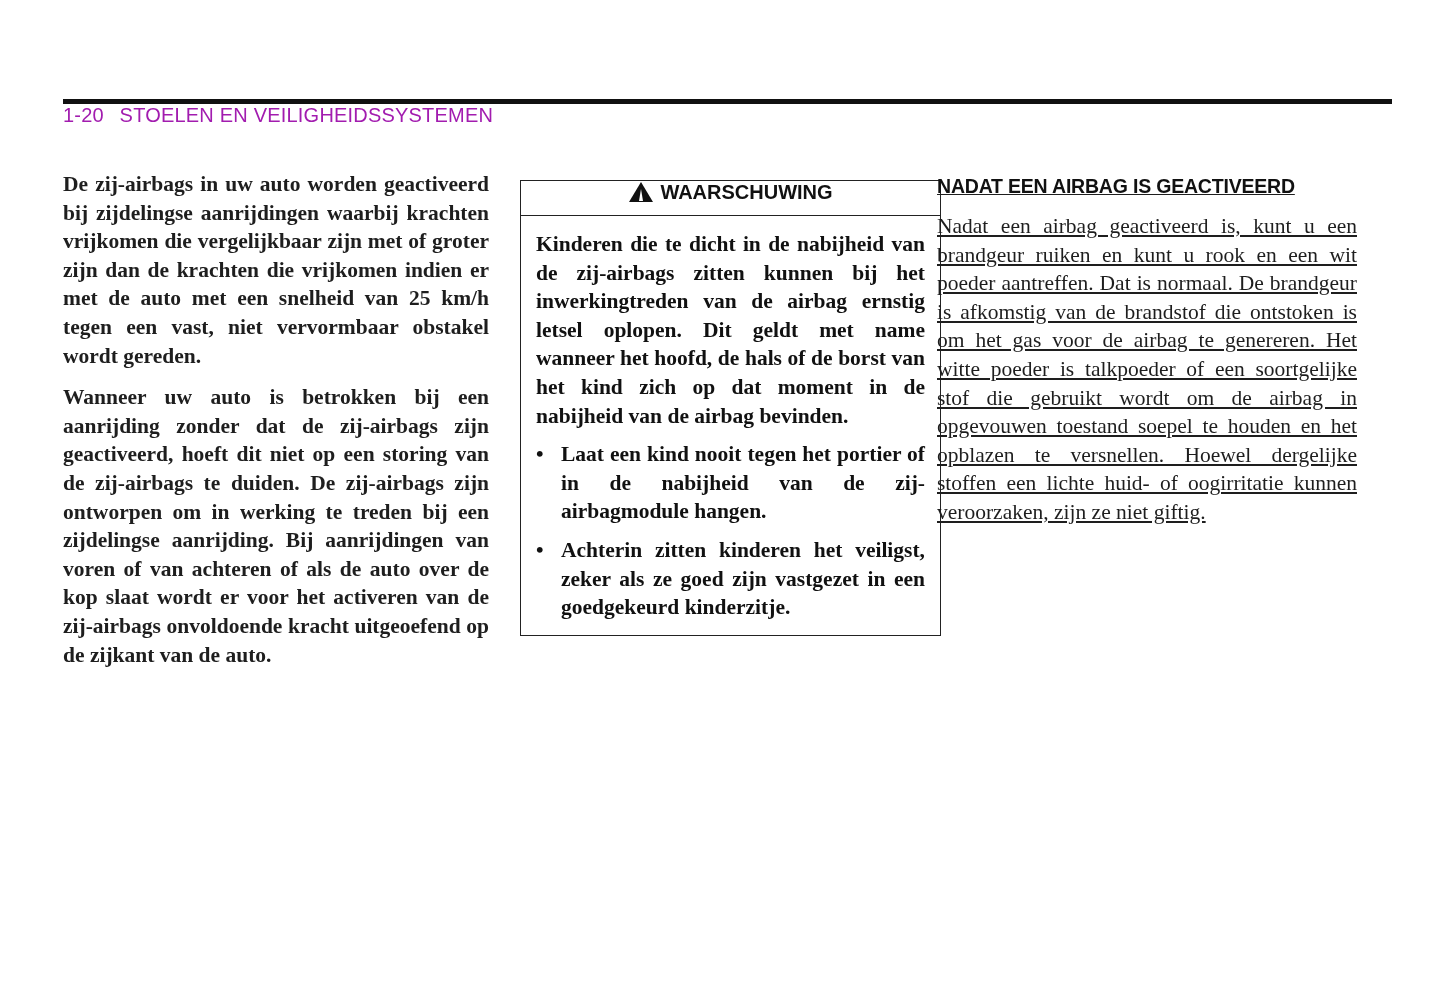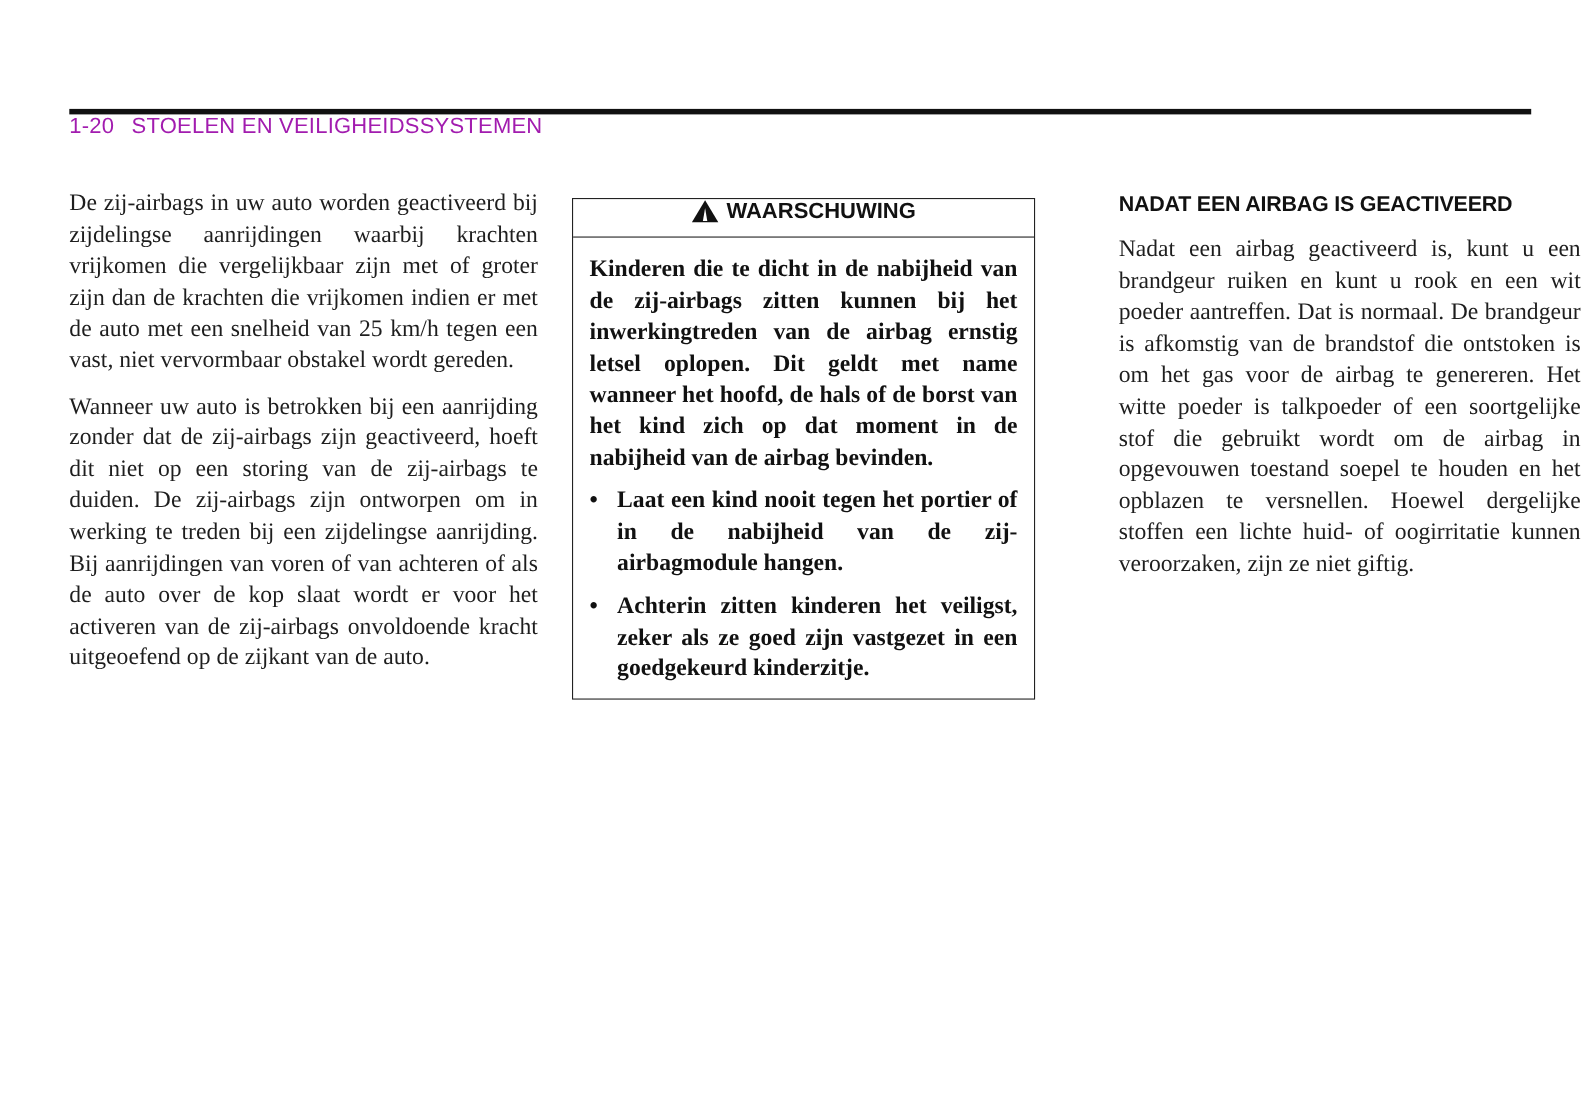--- a/index.html
+++ b/index.html
@@ -2,22 +2,22 @@
 <html><head>
 <meta charset="utf-8">
 <style>
   html, body { margin: 0; padding: 0; background: #ffffff; }
   body { width: 1445px; height: 1000px; position: relative; overflow: hidden; color: #1a1a1a; }
   .header { position: absolute; left: 63px; top: 64px; font-family: "Liberation Sans", sans-serif; font-size: 20px; letter-spacing: 0.2px; color: #a21caf; margin-top: 40px; }
   .header .pagenum { margin-right: 10px; }
   .rule { position: absolute; left: 63px; top: 99px; width: 1329px; height: 5px; background: #111; }
   .col { position: absolute; top: 170px; font-family: "Liberation Serif", serif; font-size: 21.5px; line-height: 28.6px; color: #1e1e1e; text-align: justify; }
   .col p { margin: 0 0 13px 0; }
-  .col1 { left: 63px; width: 426px; }
-  .col3 { left: 1017px; width: 420px; top: 172px; }
+  .col1 { left: 63px; width: 426px; font-weight: bold; }
+  .col3 { left: 937px; width: 420px; top: 172px; text-decoration: underline; }
   .col3 h2 { font-family: "Liberation Sans", sans-serif; font-weight: bold; font-size: 19.5px; margin: 0 0 12px 0; line-height: 28px; color: #111; text-align: left; letter-spacing: -0.2px; }
   .warnbox { position: absolute; left: 520px; top: 180px; width: 421px; height: 456px; border: 1.5px solid #222; box-sizing: border-box; }
   .warnhead { height: 34px; border-bottom: 1.5px solid #222; display: flex; align-items: flex-start; justify-content: center; font-family: "Liberation Sans", sans-serif; font-weight: bold; font-size: 20px; color: #111; }
   .warnhead svg { width: 26px; height: 22px; margin-right: 6px; }
   .warnbody { padding: 14px 15px 0 15px; font-family: "Liberation Serif", serif; font-weight: bold; font-size: 21.5px; line-height: 28.6px; color: #111; text-align: justify; }
   .warnbody p { margin: 0 0 10px 0; }
   .warnbody ul { list-style: none; margin: 0; padding: 0; }
   .warnbody li { position: relative; padding-left: 25px; margin-bottom: 10px; }
   .warnbody li .bullet { position: absolute; left: 0; top: 0; }
 </style>

